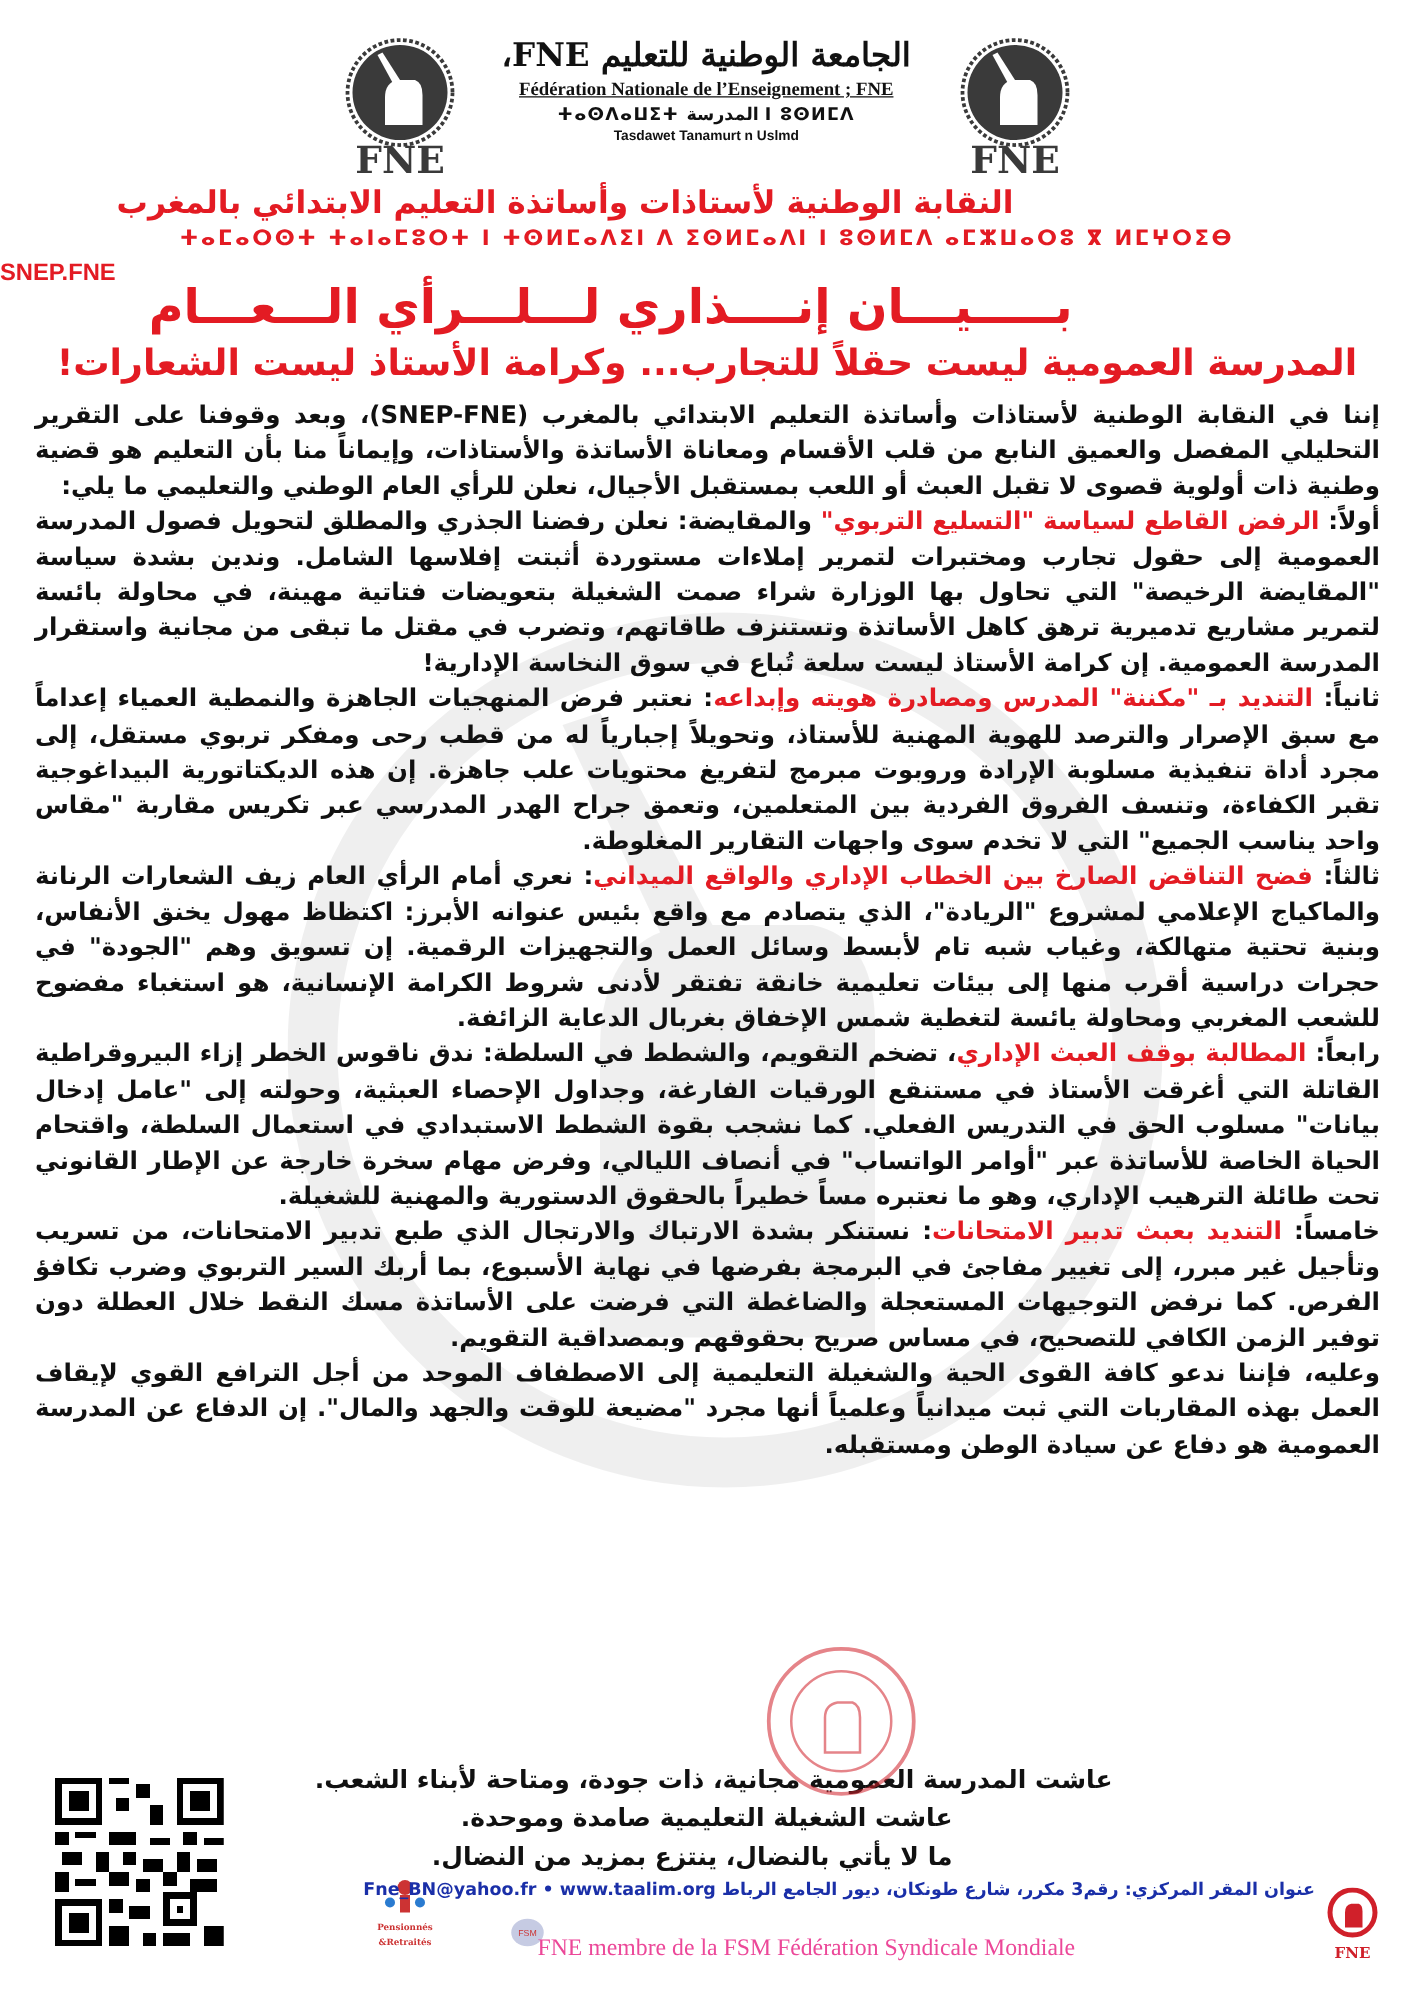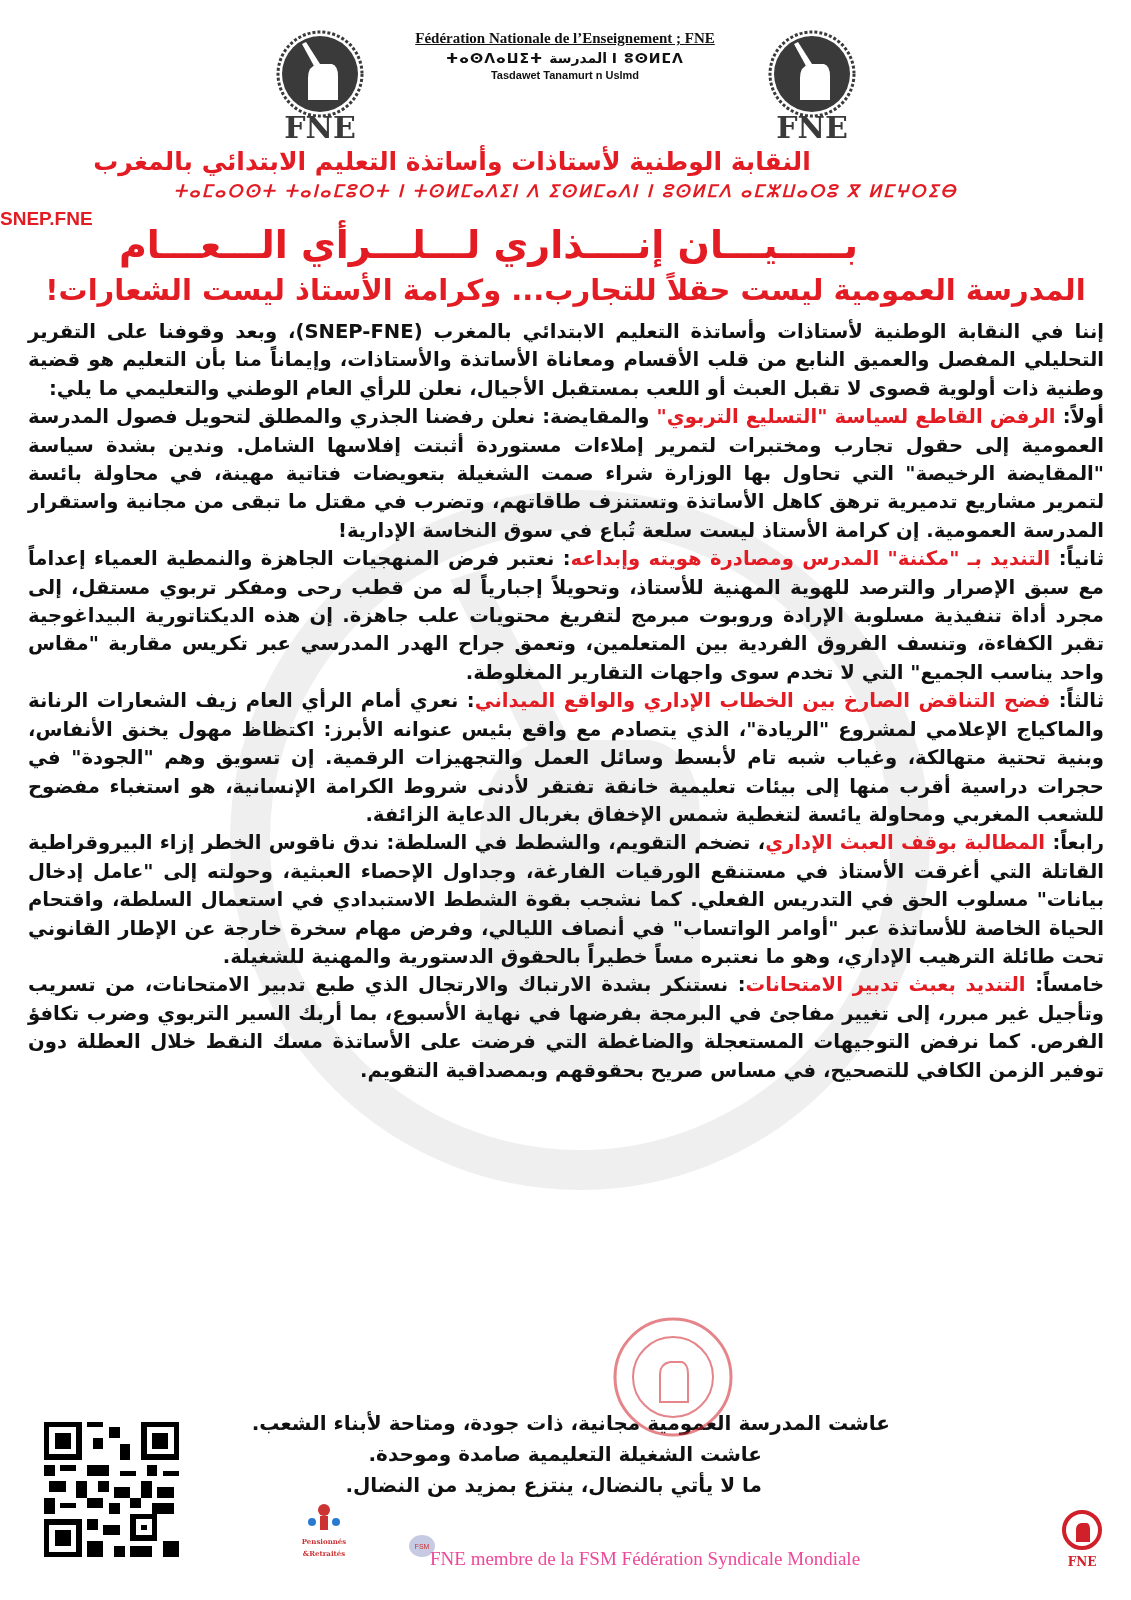--- a/index.html
+++ b/index.html
@@ -8,21 +8,21 @@
   .header { position: absolute; top: 22px; left: 0; width: 1131px; height: 200px; }
   .logo { position: absolute; top: 8px; width: 105px; height: 115px; }
   .logo-left { left: 268px; }
   .logo-right { left: 760px; }
   .fed-block { position: absolute; left: 380px; top: 6px; width: 370px; text-align: center; }
   .fed-ar { font-family: "DejaVu Serif", serif; font-size: 26px; font-weight: bold; direction: rtl; line-height: 34px; }
   .fed-fr { font-family: "Liberation Serif", serif; font-size: 15px; font-weight: bold; line-height: 20px; text-decoration: underline; }
   .fed-tif { font-family: "DejaVu Sans", sans-serif; font-size: 14px; font-weight: bold; letter-spacing: 1px; line-height: 20px; }
   .fed-lat { font-family: "Liberation Sans", sans-serif; font-size: 11px; font-weight: bold; line-height: 14px; }
   .union-ar { position: absolute; top: 124px; left: 0; width: 904px; text-align: center; direction: rtl; color: #e31b23; font-size: 25px; font-weight: bold; line-height: 32px; }
-  .union-tif { position: absolute; top: 158px; left: 0; width: 1131px; text-align: center; color: #e31b23; font-size: 17px; letter-spacing: 2px; font-weight: bold; line-height: 22px; font-style: italic; }
+  .union-tif { position: absolute; top: 158px; left: 0; width: 1131px; text-align: center; color: #e31b23; font-size: 17px; letter-spacing: 2px; font-weight: bold; line-height: 22px; }
   .union-short { position: absolute; top: 186px; left: 0; width: 1131px; text-align: left; color: #e31b23; font-family: "Liberation Sans", sans-serif; font-size: 19px; font-weight: bold; }
   .title { position: absolute; top: 222px; left: 0; width: 977px; text-align: center; direction: rtl; color: #e31b23; font-size: 38px; font-weight: bold; line-height: 46px; }
   .subtitle { position: absolute; top: 272px; left: 0; width: 1131px; text-align: center; direction: rtl; color: #e31b23; font-size: 29px; font-weight: bold; line-height: 36px; }
   .body-text { position: absolute; top: 318px; left: 28px; width: 1076px; direction: rtl; text-align: justify; font-size: 19.6px; font-weight: bold; line-height: 28.4px; }
   .body-text p { margin: 0; }
   .hl { color: #e31b23; }
   .slogans { position: absolute; top: 1408px; left: 200px; width: 700px; direction: rtl; font-size: 20px; font-weight: bold; line-height: 31px; }
   .slogans p { margin: 0; }
   .s1 { padding-right: 10px; }
   .s2 { padding-right: 138px; }
@@ -48,20 +48,21 @@
 <div class="header">
   <svg class="logo logo-left" viewBox="0 0 105 115">
     <circle cx="52" cy="44" r="38" fill="#3a3a3a"></circle>
     <circle cx="52" cy="44" r="42" fill="none" stroke="#3a3a3a" stroke-width="3" stroke-dasharray="3 2"></circle>
     <path d="M40 70 L40 48 Q40 36 50 34 L64 34 Q70 36 70 46 L70 70 Z" fill="#fff"></path>
     <path d="M46 36 L34 14 L38 12 L52 34 Z" fill="#fff"></path>
     <text x="52" y="108" text-anchor="middle" font-family="DejaVu Serif, serif" font-weight="bold" font-size="30" fill="#3a3a3a">FNE</text>
   </svg>
 
   <div class="fed-block">
+    <div class="fed-ar">الجامعة الوطنية للتعليم FNE،</div>
     <div class="fed-fr">Fédération Nationale de l’Enseignement ; FNE</div>
     <div class="fed-tif">ⵜⴰⵙⴷⴰⵡⵉⵜ المدرسة ⵏ ⵓⵙⵍⵎⴷ</div>
     <div class="fed-lat">Tasdawet Tanamurt n Uslmd</div>
   </div>
 
   <svg class="logo logo-right" viewBox="0 0 105 115">
     <circle cx="52" cy="44" r="38" fill="#3a3a3a"></circle>
     <circle cx="52" cy="44" r="42" fill="none" stroke="#3a3a3a" stroke-width="3" stroke-dasharray="3 2"></circle>
     <path d="M40 70 L40 48 Q40 36 50 34 L64 34 Q70 36 70 46 L70 70 Z" fill="#fff"></path>
     <path d="M46 36 L34 14 L38 12 L52 34 Z" fill="#fff"></path>
@@ -76,20 +77,21 @@
 <div class="title">بـــــيـــان إنــــذاري لـــلـــرأي الـــعـــام</div>
 <div class="subtitle">المدرسة العمومية ليست حقلاً للتجارب... وكرامة الأستاذ ليست الشعارات!</div>
 
 <div class="body-text">
   <p>إننا في النقابة الوطنية لأستاذات وأساتذة التعليم الابتدائي بالمغرب (SNEP-FNE)، وبعد وقوفنا على التقرير التحليلي المفصل والعميق النابع من قلب الأقسام ومعاناة الأساتذة والأستاذات، وإيماناً منا بأن التعليم هو قضية وطنية ذات أولوية قصوى لا تقبل العبث أو اللعب بمستقبل الأجيال، نعلن للرأي العام الوطني والتعليمي ما يلي:</p>
   <p><span>أولاً: </span><span class="hl">الرفض القاطع لسياسة "التسليع التربوي"</span><span> والمقايضة: نعلن رفضنا الجذري والمطلق لتحويل فصول المدرسة العمومية إلى حقول تجارب ومختبرات لتمرير إملاءات مستوردة أثبتت إفلاسها الشامل. وندين بشدة سياسة "المقايضة الرخيصة" التي تحاول بها الوزارة شراء صمت الشغيلة بتعويضات فتاتية مهينة، في محاولة بائسة لتمرير مشاريع تدميرية ترهق كاهل الأساتذة وتستنزف طاقاتهم، وتضرب في مقتل ما تبقى من مجانية واستقرار المدرسة العمومية. إن كرامة الأستاذ ليست سلعة تُباع في سوق النخاسة الإدارية!</span></p>
   <p><span>ثانياً: </span><span class="hl">التنديد بـ "مكننة" المدرس ومصادرة هويته وإبداعه</span><span>: نعتبر فرض المنهجيات الجاهزة والنمطية العمياء إعداماً مع سبق الإصرار والترصد للهوية المهنية للأستاذ، وتحويلاً إجبارياً له من قطب رحى ومفكر تربوي مستقل، إلى مجرد أداة تنفيذية مسلوبة الإرادة وروبوت مبرمج لتفريغ محتويات علب جاهزة. إن هذه الديكتاتورية البيداغوجية تقبر الكفاءة، وتنسف الفروق الفردية بين المتعلمين، وتعمق جراح الهدر المدرسي عبر تكريس مقاربة "مقاس واحد يناسب الجميع" التي لا تخدم سوى واجهات التقارير المغلوطة.</span></p>
   <p><span>ثالثاً: </span><span class="hl">فضح التناقض الصارخ بين الخطاب الإداري والواقع الميداني</span><span>: نعري أمام الرأي العام زيف الشعارات الرنانة والماكياج الإعلامي لمشروع "الريادة"، الذي يتصادم مع واقع بئيس عنوانه الأبرز: اكتظاظ مهول يخنق الأنفاس، وبنية تحتية متهالكة، وغياب شبه تام لأبسط وسائل العمل والتجهيزات الرقمية. إن تسويق وهم "الجودة" في حجرات دراسية أقرب منها إلى بيئات تعليمية خانقة تفتقر لأدنى شروط الكرامة الإنسانية، هو استغباء مفضوح للشعب المغربي ومحاولة يائسة لتغطية شمس الإخفاق بغربال الدعاية الزائفة.</span></p>
   <p><span>رابعاً: </span><span class="hl">المطالبة بوقف العبث الإداري</span><span>، تضخم التقويم، والشطط في السلطة: ندق ناقوس الخطر إزاء البيروقراطية القاتلة التي أغرقت الأستاذ في مستنقع الورقيات الفارغة، وجداول الإحصاء العبثية، وحولته إلى "عامل إدخال بيانات" مسلوب الحق في التدريس الفعلي. كما نشجب بقوة الشطط الاستبدادي في استعمال السلطة، واقتحام الحياة الخاصة للأساتذة عبر "أوامر الواتساب" في أنصاف الليالي، وفرض مهام سخرة خارجة عن الإطار القانوني تحت طائلة الترهيب الإداري، وهو ما نعتبره مساً خطيراً بالحقوق الدستورية والمهنية للشغيلة.</span></p>
   <p><span>خامساً: </span><span class="hl">التنديد بعبث تدبير الامتحانات</span><span>: نستنكر بشدة الارتباك والارتجال الذي طبع تدبير الامتحانات، من تسريب وتأجيل غير مبرر، إلى تغيير مفاجئ في البرمجة بفرضها في نهاية الأسبوع، بما أربك السير التربوي وضرب تكافؤ الفرص. كما نرفض التوجيهات المستعجلة والضاغطة التي فرضت على الأساتذة مسك النقط خلال العطلة دون توفير الزمن الكافي للتصحيح، في مساس صريح بحقوقهم وبمصداقية التقويم.</span></p>
+  <p>وعليه، فإننا ندعو كافة القوى الحية والشغيلة التعليمية إلى الاصطفاف الموحد من أجل الترافع القوي لإيقاف العمل بهذه المقاربات التي ثبت ميدانياً وعلمياً أنها مجرد "مضيعة للوقت والجهد والمال". إن الدفاع عن المدرسة العمومية هو دفاع عن سيادة الوطن ومستقبله.</p>
 </div>
 
 <div class="slogans">
   <p class="s1">عاشت المدرسة العمومية مجانية، ذات جودة، ومتاحة لأبناء الشعب.</p>
   <p class="s2">عاشت الشغيلة التعليمية صامدة وموحدة.</p>
   <p class="s3">ما لا يأتي بالنضال، ينتزع بمزيد من النضال.</p>
 </div>
 
 <svg class="stamp" viewBox="0 0 150 130">
   <circle cx="75" cy="65" r="58" fill="none" stroke="#d0202a" stroke-width="3"></circle>
@@ -146,20 +148,29 @@
 <div class="footer">
   <svg class="pension-logo" viewBox="0 0 48 70">
     <circle cx="24" cy="8" r="6" fill="#c33"></circle>
     <rect x="20" y="14" width="8" height="14" fill="#c33"></rect>
     <circle cx="12" cy="20" r="4" fill="#2a7bd0"></circle>
     <circle cx="36" cy="20" r="4" fill="#2a7bd0"></circle>
     <text x="24" y="42" text-anchor="middle" font-family="DejaVu Serif, serif" font-size="7" font-weight="bold" fill="#c33">Pensionnés</text>
     <text x="24" y="54" text-anchor="middle" font-family="DejaVu Serif, serif" font-size="7" font-weight="bold" fill="#c33">&amp;Retraités</text>
   </svg>
 
+  <div class="footer-line1">
+    <span>عنوان المقر المركزي: رقم3 مكرر، شارع طونكان، ديور الجامع  الرباط</span>
+    <span> </span>
+    <span>Fne_BN@yahoo.fr</span>
+    <span> </span>
+    <span>•</span>
+    <span> </span>
+    <span>www.taalim.org</span>
+  </div>
 
   <svg class="fsm-logo" viewBox="0 0 28 24">
     <ellipse cx="14" cy="12" rx="13" ry="11" fill="#c6cbe3"></ellipse>
     <text x="14" y="15" text-anchor="middle" font-family="Liberation Sans, sans-serif" font-size="7" fill="#c33">FSM</text>
   </svg>
   <div class="footer-line2">FNE membre de la FSM Fédération Syndicale Mondiale</div>
 
   <svg class="fne-small" viewBox="0 0 44 60">
     <circle cx="22" cy="20" r="18" fill="#fff" stroke="#d0202a" stroke-width="4"></circle>
     <path d="M16 32 L16 20 Q16 14 21 13 L27 13 Q30 14 30 19 L30 32 Z" fill="#d0202a"></path>

